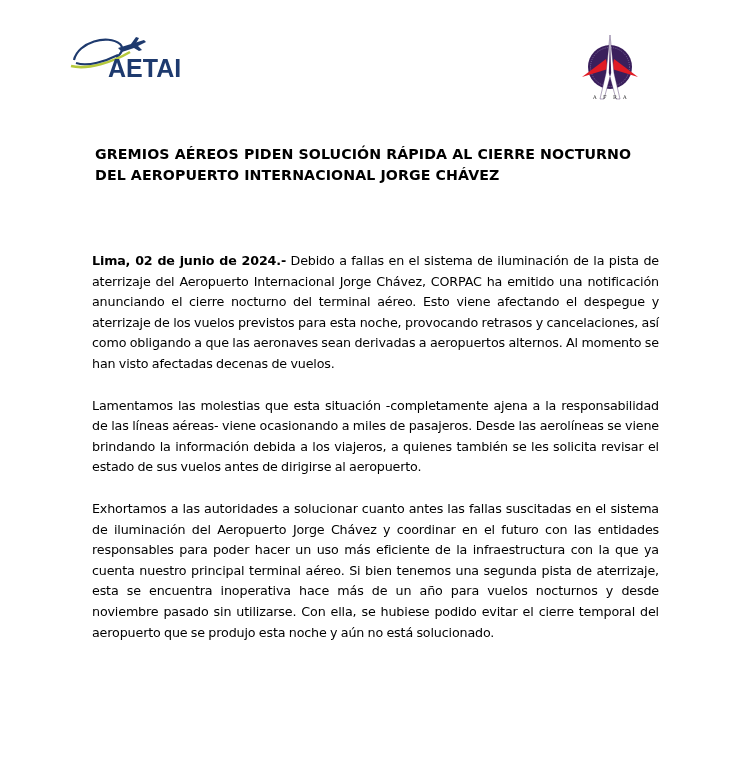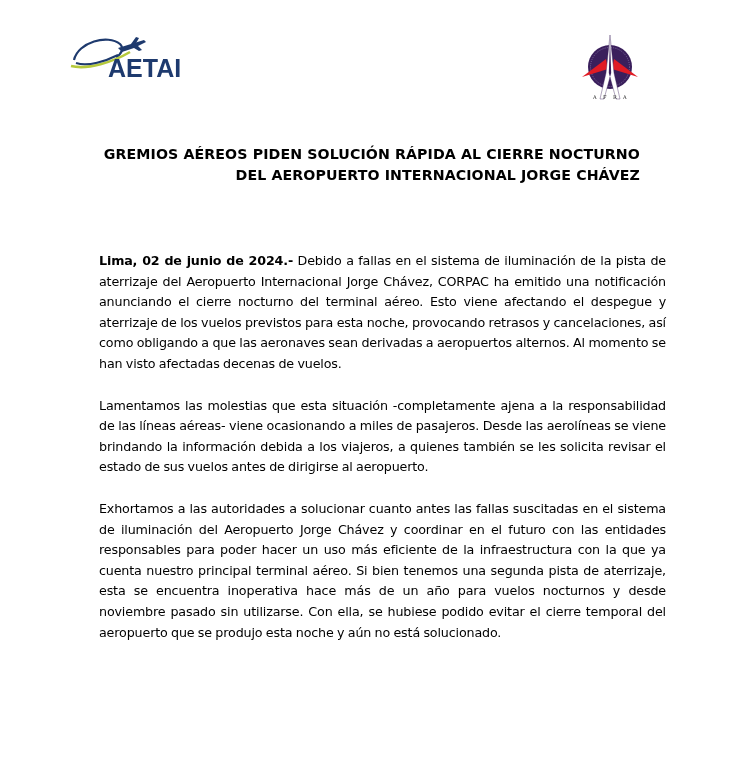--- a/index.html
+++ b/index.html
@@ -29,30 +29,30 @@
       top: 33px;
       width: 60px;
       height: 72px;
     }
     .logo-right svg { display: block; }
     .title {
       position: absolute;
       left: 95px;
       top: 144px;
       width: 545px;
-      text-align: right;
+      text-align: left;
       font-family: "DejaVu Sans", sans-serif;
       font-weight: bold;
       font-size: 14.2px;
       line-height: 21px;
       letter-spacing: 0.1px;
     }
     .body-text {
       position: absolute;
-      left: 99px;
+      left: 92px;
       top: 251px;
       width: 567px;
     }
     .para {
       margin: 0 0 21px 0;
       text-align: justify;
       font-size: 12.7px;
       line-height: 20.6px;
       letter-spacing: -0.15px;
       word-spacing: -0.5px;

